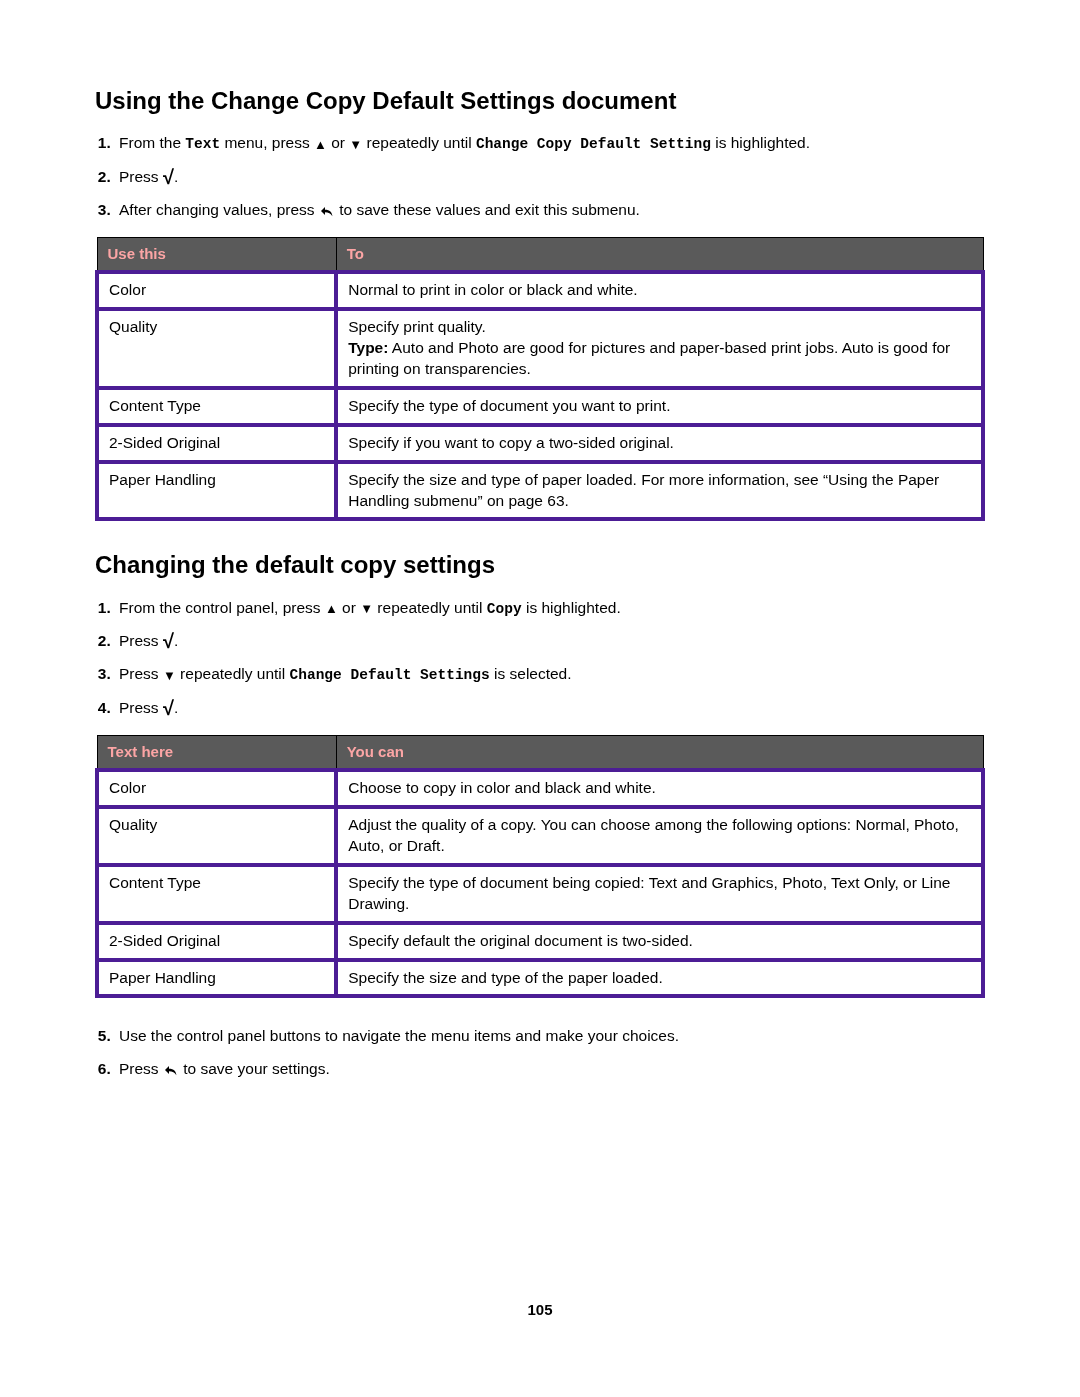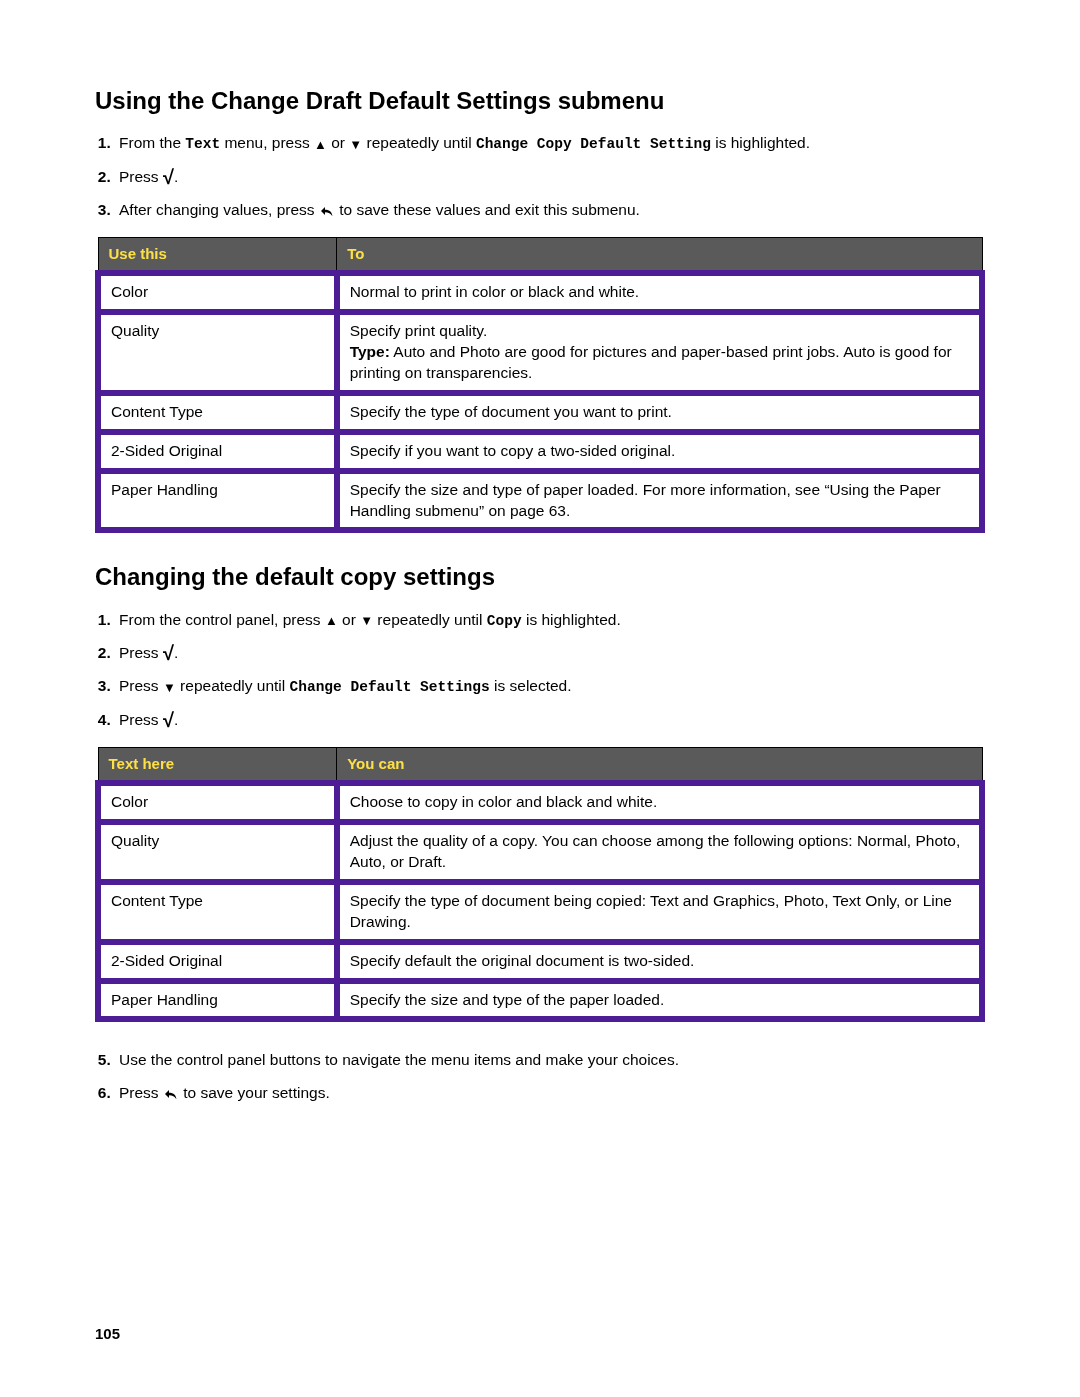--- a/index.html
+++ b/index.html
@@ -29,29 +29,29 @@
     font-weight: bold;
   }
   table {
     border-collapse: collapse;
     width: 100%;
     margin-bottom: 28px;
     margin-top: 6px;
   }
   th {
     background: #5a5a5a;
-    color: #fde047;
+    color: #fca5a5;
     text-align: left;
     font-weight: bold;
     padding: 6px 10px;
     font-size: 15px;
     border: 1px solid #000;
   }
   td {
-    border: 6px solid #4c1d95;
+    border: 4px solid #4c1d95;
     padding: 6px 10px;
     vertical-align: top;
     font-size: 15.5px;
   }
   td:first-child, th:first-child { width: 27%; }
   .mono { font-family: "Courier New", monospace; font-weight: bold; font-size: 14.5px; }
   .icon { display: inline-block; vertical-align: middle; }
   .icon.triangle-up::before { content: "▲"; font-size: 13px; }
   .icon.triangle-down::before { content: "▼"; font-size: 13px; }
   .check {
@@ -62,31 +62,31 @@
     vertical-align: middle;
     position: relative;
     top: -1px;
   }
   .back-icon {
     display: inline-block;
     width: 16px; height: 16px;
     vertical-align: middle;
   }
   .page-num {
-    text-align: left;
+    text-align: center;
     font-weight: bold;
     margin-top: 220px;
     font-size: 15px;
   }
   .note-label { font-weight: bold; }
 </style>
 </head>
 <body>
 
-<h2>Using the Change Draft Default Settings submenu</h2>
+<h2>Using the Change Copy Default Settings document</h2>
 
 <ol>
   <li>
     <span>From the </span><span class="mono">Text</span><span> menu, press </span><span class="icon triangle-up"></span><span> or </span><span class="icon triangle-down"></span><span> repeatedly until </span><span class="mono">Change Copy Default Setting</span><span> is highlighted.</span>
   </li>
   <li>
     <span>Press </span><span class="check">√</span><span>.</span>
   </li>
   <li>
     <span>After changing values, press </span><svg class="back-icon" viewBox="0 0 24 24">

